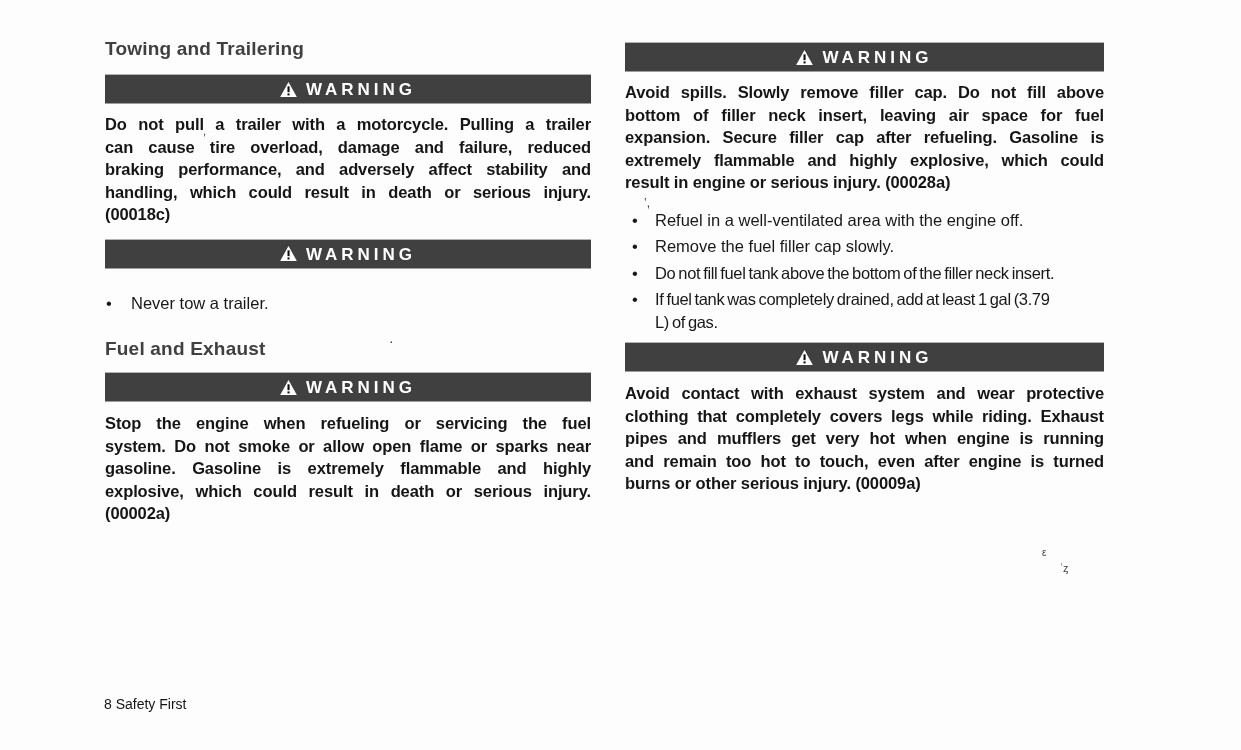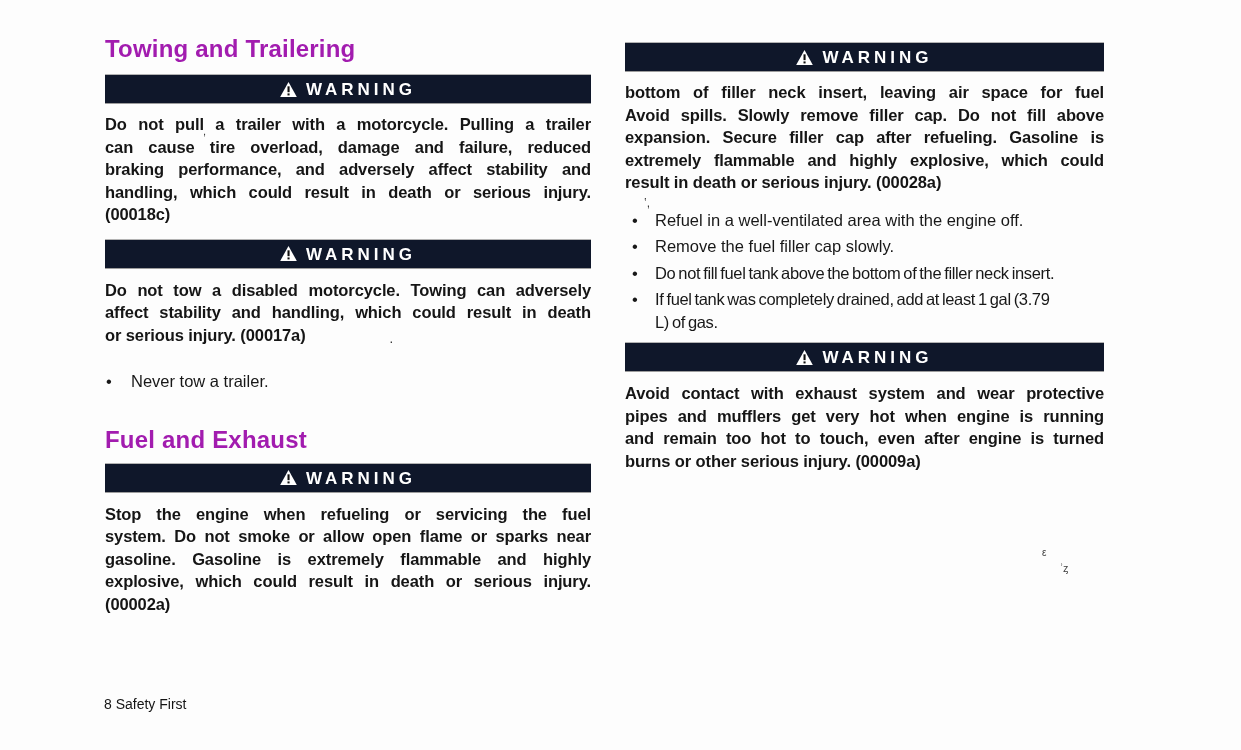--- a/index.html
+++ b/index.html
@@ -13,28 +13,28 @@
   }
   #page {
     position:absolute; inset:0;
     background:#fdfdfd;
   }
   .col { position:absolute; top:0; }
   #col-left  { left:105px; width:486px; }
   #col-right { left:625px; width:479px; }
 
   .heading {
-    font-size:24px; font-weight:700; line-height:26px;
-    letter-spacing:0.2px; color:#a21caf;
+    font-size:19px; font-weight:700; line-height:26px;
+    letter-spacing:0.2px; color:#404040;
   }
   #l-h1 { margin-top:36px; }
-  #l-h2 { margin-top:34px; }
+  #l-h2 { margin-top:22px; }
 
   .banner {
-    height:28px; background:#0f172a;
+    height:28px; background:#404040;
     display:flex; align-items:center; justify-content:center; gap:9px;
     box-shadow:0 1px 0 rgba(40,40,40,.45), 0 -1px 0 rgba(40,40,40,.35);
   }
   .banner-label {
     color:#ffffff; font-weight:700; font-size:17px;
     letter-spacing:4px; line-height:1; padding-top:1px;
   }
   .tri { display:flex; align-items:center; }
 
   #l-banner1 { margin-top:13px; }
@@ -114,25 +114,20 @@
       <span class="tri">
         <svg width="17" height="15" viewBox="0 0 20 18" aria-hidden="true">
           <path d="M10 0 L20 18 H0 Z" fill="#ffffff"></path>
           <rect x="8.8" y="5.2" width="2.5" height="7" fill="#0d0d0d"></rect>
           <rect x="8.8" y="13.7" width="2.5" height="2.4" fill="#0d0d0d"></rect>
         </svg>
       </span>
       <span class="banner-label">WARNING</span>
     </div>
 
-    <div class="para" id="l-para2">
-      <div class="line">Do not tow a disabled motorcycle. Towing can adversely</div>
-      <div class="line">affect stability and handling, which could result in death</div>
-      <div class="line last">or serious injury. (00017a)</div>
-    </div>
 
     <ul class="blist blist-left">
       <li>
         <span>Never tow a trailer.</span>
       </li>
     </ul>
 
     <div class="heading" id="l-h2">Fuel and Exhaust</div>
 
     <div class="banner" id="l-banner3">
@@ -162,25 +157,25 @@
         <svg width="17" height="15" viewBox="0 0 20 18" aria-hidden="true">
           <path d="M10 0 L20 18 H0 Z" fill="#ffffff"></path>
           <rect x="8.8" y="5.2" width="2.5" height="7" fill="#0d0d0d"></rect>
           <rect x="8.8" y="13.7" width="2.5" height="2.4" fill="#0d0d0d"></rect>
         </svg>
       </span>
       <span class="banner-label">WARNING</span>
     </div>
 
     <div class="para" id="r-para1">
+      <div class="line">Avoid spills. Slowly remove filler cap. Do not fill above</div>
       <div class="line">bottom of filler neck insert, leaving air space for fuel</div>
-      <div class="line">Avoid spills. Slowly remove filler cap. Do not fill above</div>
       <div class="line">expansion. Secure filler cap after refueling. Gasoline is</div>
       <div class="line">extremely flammable and highly explosive, which could</div>
-      <div class="line last">result in death or serious injury. (00028a)</div>
+      <div class="line last">result in engine or serious injury. (00028a)</div>
     </div>
 
     <ul class="blist">
       <li>
         <div>Refuel in a well-ventilated area with the engine off.</div>
       </li>
       <li>
         <div>Remove the fuel filler cap slowly.</div>
       </li>
       <li class="condensed">
@@ -198,20 +193,21 @@
           <path d="M10 0 L20 18 H0 Z" fill="#ffffff"></path>
           <rect x="8.8" y="5.2" width="2.5" height="7" fill="#0d0d0d"></rect>
           <rect x="8.8" y="13.7" width="2.5" height="2.4" fill="#0d0d0d"></rect>
         </svg>
       </span>
       <span class="banner-label">WARNING</span>
     </div>
 
     <div class="para" id="r-para2">
       <div class="line">Avoid contact with exhaust system and wear protective</div>
+      <div class="line">clothing that completely covers legs while riding. Exhaust</div>
       <div class="line">pipes and mufflers get very hot when engine is running</div>
       <div class="line">and remain too hot to touch, even after engine is turned</div>
       <div class="line last">burns or other serious injury. (00009a)</div>
     </div>
   </div>
 
   <div id="footer">8 Safety First</div>
 
   <span class="artifact" id="art-0">,</span>
   <span class="artifact" id="art-1">ʽ,</span>

